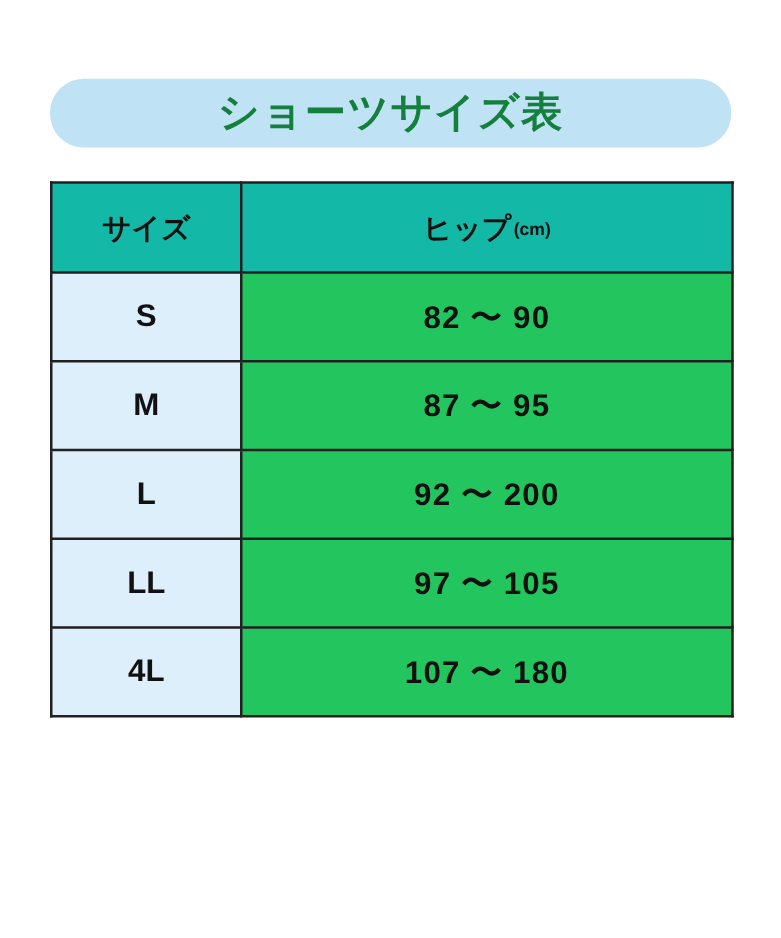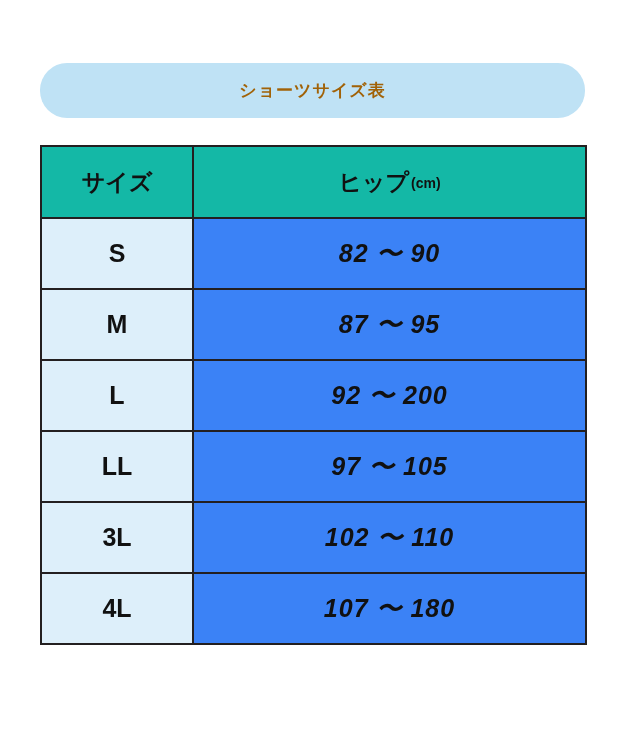--- a/index.html
+++ b/index.html
@@ -25,23 +25,23 @@
     top: 63px;
     width: 545px;
     height: 55px;
     background: #bfe2f5;
     border-radius: 27px;
     display: flex;
     align-items: center;
     justify-content: center;
   }
   .title-text {
-    font-size: 17px;
+    font-size: 33px;
     font-weight: bold;
-    color: #a16207;
+    color: #15803d;
     letter-spacing: 1px;
   }
   table.size-table {
     position: absolute;
     left: 40px;
     top: 145px;
     width: 545px;
     border-collapse: collapse;
     table-layout: fixed;
   }
@@ -68,23 +68,22 @@
   }
   tbody td {
     height: 67px;
     font-size: 25px;
     font-weight: bold;
   }
   tbody td.size-cell {
     background: #ddeffa;
   }
   tbody td.hip-cell {
-    background: #3b82f6;
+    background: #22c55e;
     letter-spacing: 1px;
-    font-style: italic;
   }
 </style>
 </head>
 <body>
 
 <div class="page">
 
   <div class="title-banner">
     <span class="title-text">ショーツサイズ表</span>
   </div>
@@ -113,23 +112,19 @@
       </tr>
       <tr>
         <td class="size-cell">L</td>
         <td class="hip-cell">92 〜 200</td>
       </tr>
       <tr>
         <td class="size-cell">LL</td>
         <td class="hip-cell">97 〜 105</td>
       </tr>
       <tr>
-        <td class="size-cell">3L</td>
-        <td class="hip-cell">102 〜 110</td>
-      </tr>
-      <tr>
         <td class="size-cell">4L</td>
         <td class="hip-cell">107 〜 180</td>
       </tr>
     </tbody>
   </table>
 
 </div>
 
 </body></html>

